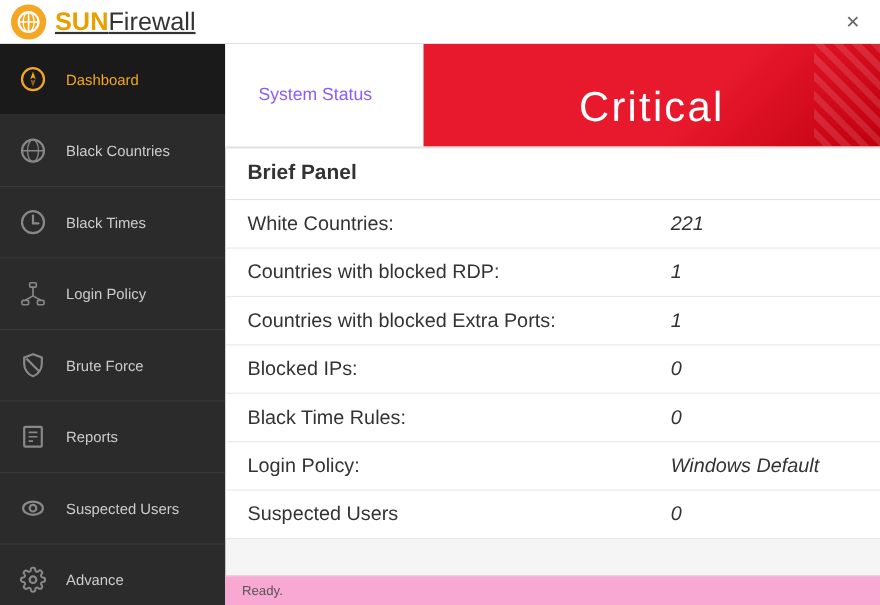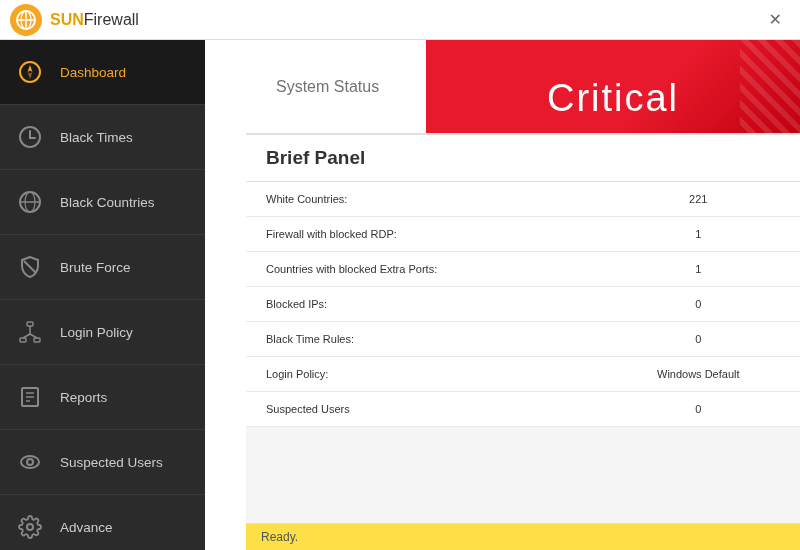--- a/index.html
+++ b/index.html
@@ -33,42 +33,42 @@
       background: #f5a623;
       border-radius: 50%;
       display: flex;
       align-items: center;
       justify-content: center;
       color: #fff;
       font-size: 18px;
       font-weight: bold;
     }
     .app-title {
-      font-size: 16px;
+      font-size: 23px;
       font-weight: 300;
       color: #333;
+      text-decoration: underline;
     }
     .app-title span {
       font-weight: 700;
       color: #e8a000;
     }
     .close-btn {
       background: none;
       border: none;
       font-size: 16px;
       cursor: pointer;
       color: #666;
       padding: 4px 8px;
     }
 
     
     .main-layout {
       display: flex;
       height: calc(550px - 40px);
-      gap: 41px;
     }
 
     
     .sidebar {
       width: 205px;
       background: #2b2b2b;
       display: flex;
       flex-direction: column;
       flex-shrink: 0;
     }
@@ -120,21 +120,21 @@
       height: 95px;
       background: #fff;
       border-bottom: 2px solid #e0e0e0;
     }
 
     .system-status-tab {
       display: flex;
       align-items: center;
       padding: 0 30px;
       font-size: 16px;
-      color: #737373;
+      color: #8b5cf6;
       background: #fff;
       min-width: 180px;
     }
 
     .critical-banner {
       flex: 1;
       background: linear-gradient(135deg, #e8192c 60%, #c0000e 100%);
       display: flex;
       align-items: center;
       justify-content: center;
@@ -185,36 +185,37 @@
       border-collapse: collapse;
       background: #fff;
     }
 
     .panel-table tr {
       border-bottom: 1px solid #e8e8e8;
     }
 
     .panel-table td {
       padding: 11px 20px;
-      font-size: 11px;
+      font-size: 18px;
       color: #333;
     }
 
     .panel-table td:last-child {
-      text-align: center;
+      text-align: left;
       font-weight: 500;
+      font-style: italic;
     }
 
     .val-red { color: #e8192c; }
 
     .status-bar {
       padding: 6px 15px;
       font-size: 12px;
       color: #555;
-      background: #fde047;
+      background: #f9a8d4;
       border-top: 1px solid #ddd;
     }
 
     
     svg { display: block; }
   </style>
 </head>
 <body>
 
 <div class="title-bar">
@@ -246,65 +247,65 @@
           <polygon points="12,19 9.5,12 12,13.5 14.5,12" fill="#f5a623" opacity="0.5"></polygon>
         </svg>
       </div>
       <span class="sidebar-label">Dashboard</span>
     </div>
 
     <div class="sidebar-item">
       <div class="sidebar-icon">
         <svg width="24" height="24" viewBox="0 0 24 24" fill="none">
           <circle cx="12" cy="12" r="10" stroke="#888" stroke-width="2"></circle>
+          <line x1="2" y1="12" x2="22" y2="12" stroke="#888" stroke-width="1.5"></line>
+          <ellipse cx="12" cy="12" rx="5" ry="10" stroke="#888" stroke-width="1.2" fill="none"></ellipse>
+        </svg>
+      </div>
+      <span class="sidebar-label">Black Countries</span>
+    </div>
+
+    <div class="sidebar-item">
+      <div class="sidebar-icon">
+        <svg width="24" height="24" viewBox="0 0 24 24" fill="none">
+          <circle cx="12" cy="12" r="10" stroke="#888" stroke-width="2"></circle>
           <line x1="12" y1="6" x2="12" y2="13" stroke="#888" stroke-width="2" stroke-linecap="round"></line>
           <line x1="12" y1="13" x2="17" y2="13" stroke="#888" stroke-width="2" stroke-linecap="round"></line>
         </svg>
       </div>
       <span class="sidebar-label">Black Times</span>
-    </div>
-
-    <div class="sidebar-item">
-      <div class="sidebar-icon">
-        <svg width="24" height="24" viewBox="0 0 24 24" fill="none">
-          <circle cx="12" cy="12" r="10" stroke="#888" stroke-width="2"></circle>
-          <line x1="2" y1="12" x2="22" y2="12" stroke="#888" stroke-width="1.5"></line>
-          <ellipse cx="12" cy="12" rx="5" ry="10" stroke="#888" stroke-width="1.2" fill="none"></ellipse>
-        </svg>
-      </div>
-      <span class="sidebar-label">Black Countries</span>
-    </div>
-
-    <div class="sidebar-item">
-      <div class="sidebar-icon">
-        <svg width="24" height="24" viewBox="0 0 24 24" fill="none">
-          <path d="M12 2L4 5v6c0 5 3.5 9.7 8 11 4.5-1.3 8-6 8-11V5z" stroke="#888" stroke-width="2" fill="none"></path>
-          <line x1="6" y1="6" x2="18" y2="18" stroke="#888" stroke-width="2"></line>
-        </svg>
-      </div>
-      <span class="sidebar-label">Brute Force</span>
     </div>
 
     <div class="sidebar-item">
       <div class="sidebar-icon">
         <svg width="24" height="24" viewBox="0 0 24 24" fill="none">
           <rect x="9" y="2" width="6" height="4" rx="1" stroke="#888" stroke-width="1.5" fill="none"></rect>
           <rect x="2" y="18" width="6" height="4" rx="1" stroke="#888" stroke-width="1.5" fill="none"></rect>
           <rect x="16" y="18" width="6" height="4" rx="1" stroke="#888" stroke-width="1.5" fill="none"></rect>
           <line x1="12" y1="6" x2="12" y2="14" stroke="#888" stroke-width="1.5"></line>
           <line x1="5" y1="18" x2="12" y2="14" stroke="#888" stroke-width="1.5"></line>
           <line x1="19" y1="18" x2="12" y2="14" stroke="#888" stroke-width="1.5"></line>
         </svg>
       </div>
       <span class="sidebar-label">Login Policy</span>
     </div>
 
     <div class="sidebar-item">
       <div class="sidebar-icon">
         <svg width="24" height="24" viewBox="0 0 24 24" fill="none">
+          <path d="M12 2L4 5v6c0 5 3.5 9.7 8 11 4.5-1.3 8-6 8-11V5z" stroke="#888" stroke-width="2" fill="none"></path>
+          <line x1="6" y1="6" x2="18" y2="18" stroke="#888" stroke-width="2"></line>
+        </svg>
+      </div>
+      <span class="sidebar-label">Brute Force</span>
+    </div>
+
+    <div class="sidebar-item">
+      <div class="sidebar-icon">
+        <svg width="24" height="24" viewBox="0 0 24 24" fill="none">
           <rect x="4" y="3" width="16" height="18" rx="1" stroke="#888" stroke-width="2" fill="none"></rect>
           <line x1="8" y1="8" x2="16" y2="8" stroke="#888" stroke-width="1.5"></line>
           <line x1="8" y1="12" x2="16" y2="12" stroke="#888" stroke-width="1.5"></line>
           <line x1="8" y1="16" x2="12" y2="16" stroke="#888" stroke-width="1.5"></line>
         </svg>
       </div>
       <span class="sidebar-label">Reports</span>
     </div>
 
     <div class="sidebar-item">
@@ -342,21 +343,21 @@
 
     <div class="panel">
       <div class="panel-title">Brief Panel</div>
       <table class="panel-table">
         <tbody id="panel-rows">
             <tr>
               <td>White Countries:</td>
               <td class="val-red">221</td>
             </tr>
             <tr>
-              <td>Firewall with blocked RDP:</td>
+              <td>Countries with blocked RDP:</td>
               <td class="val-red">1</td>
             </tr>
             <tr>
               <td>Countries with blocked Extra Ports:</td>
               <td class="val-red">1</td>
             </tr>
             <tr>
               <td>Blocked IPs:</td>
               <td>0</td>
             </tr>

